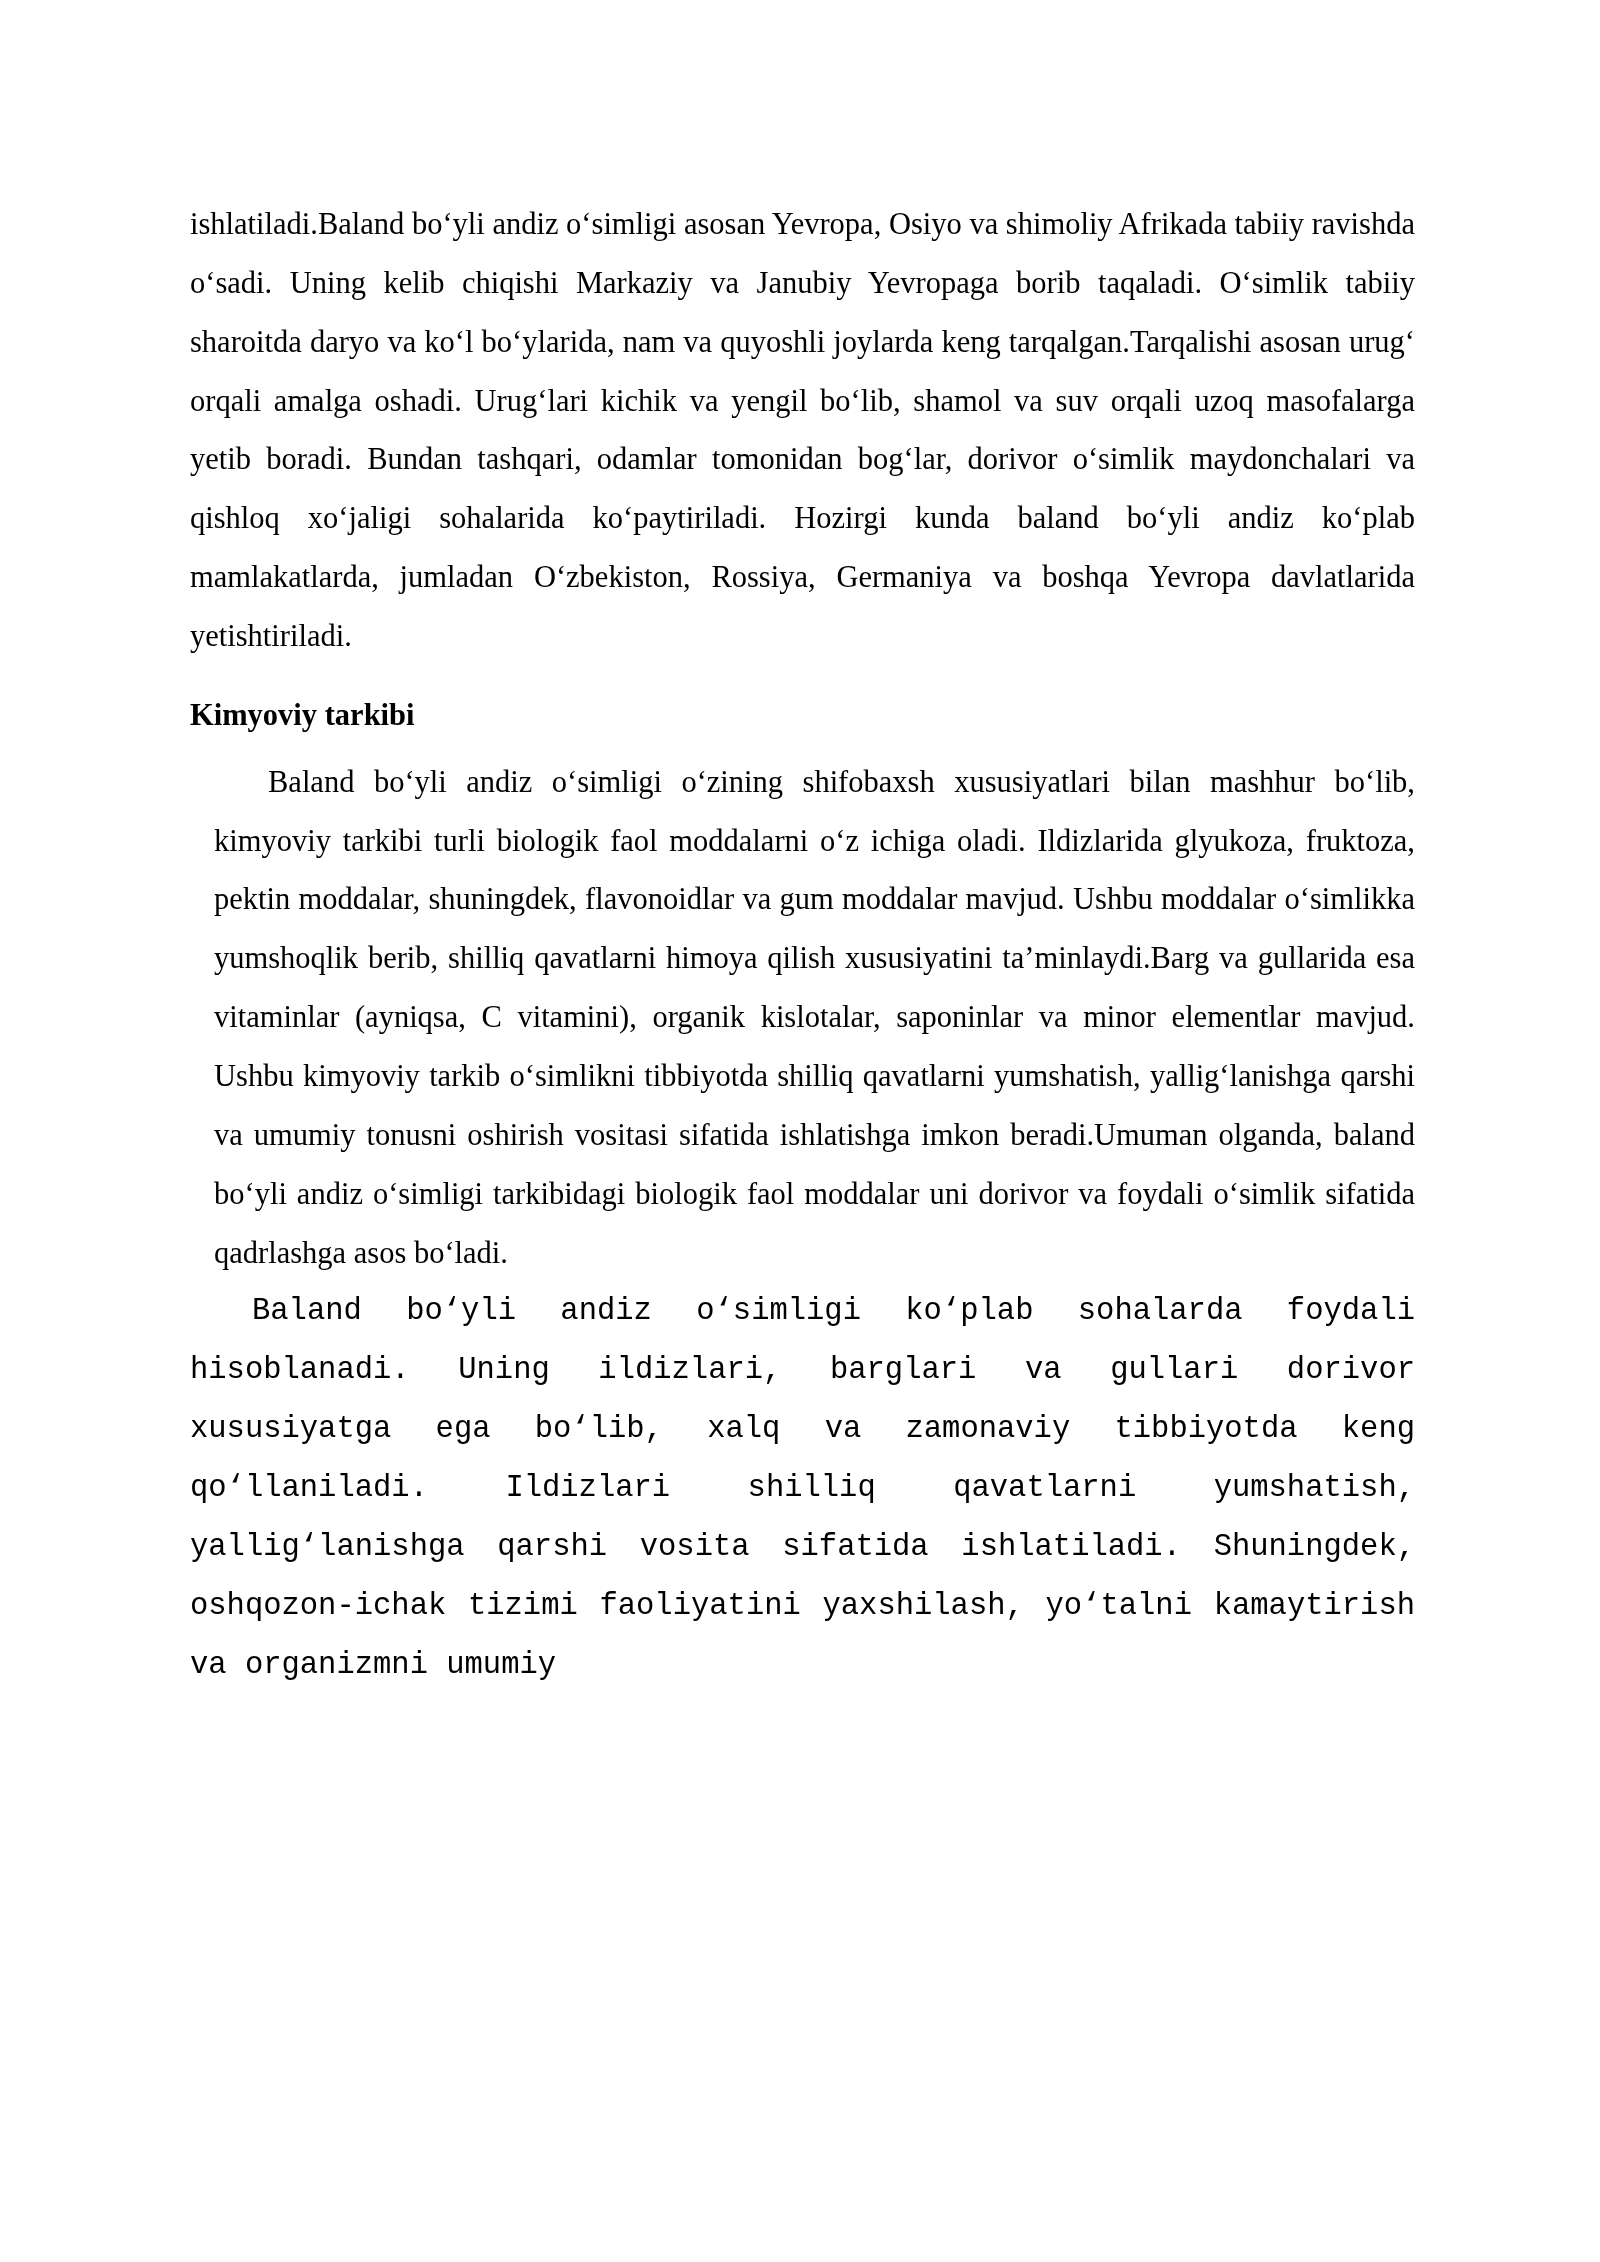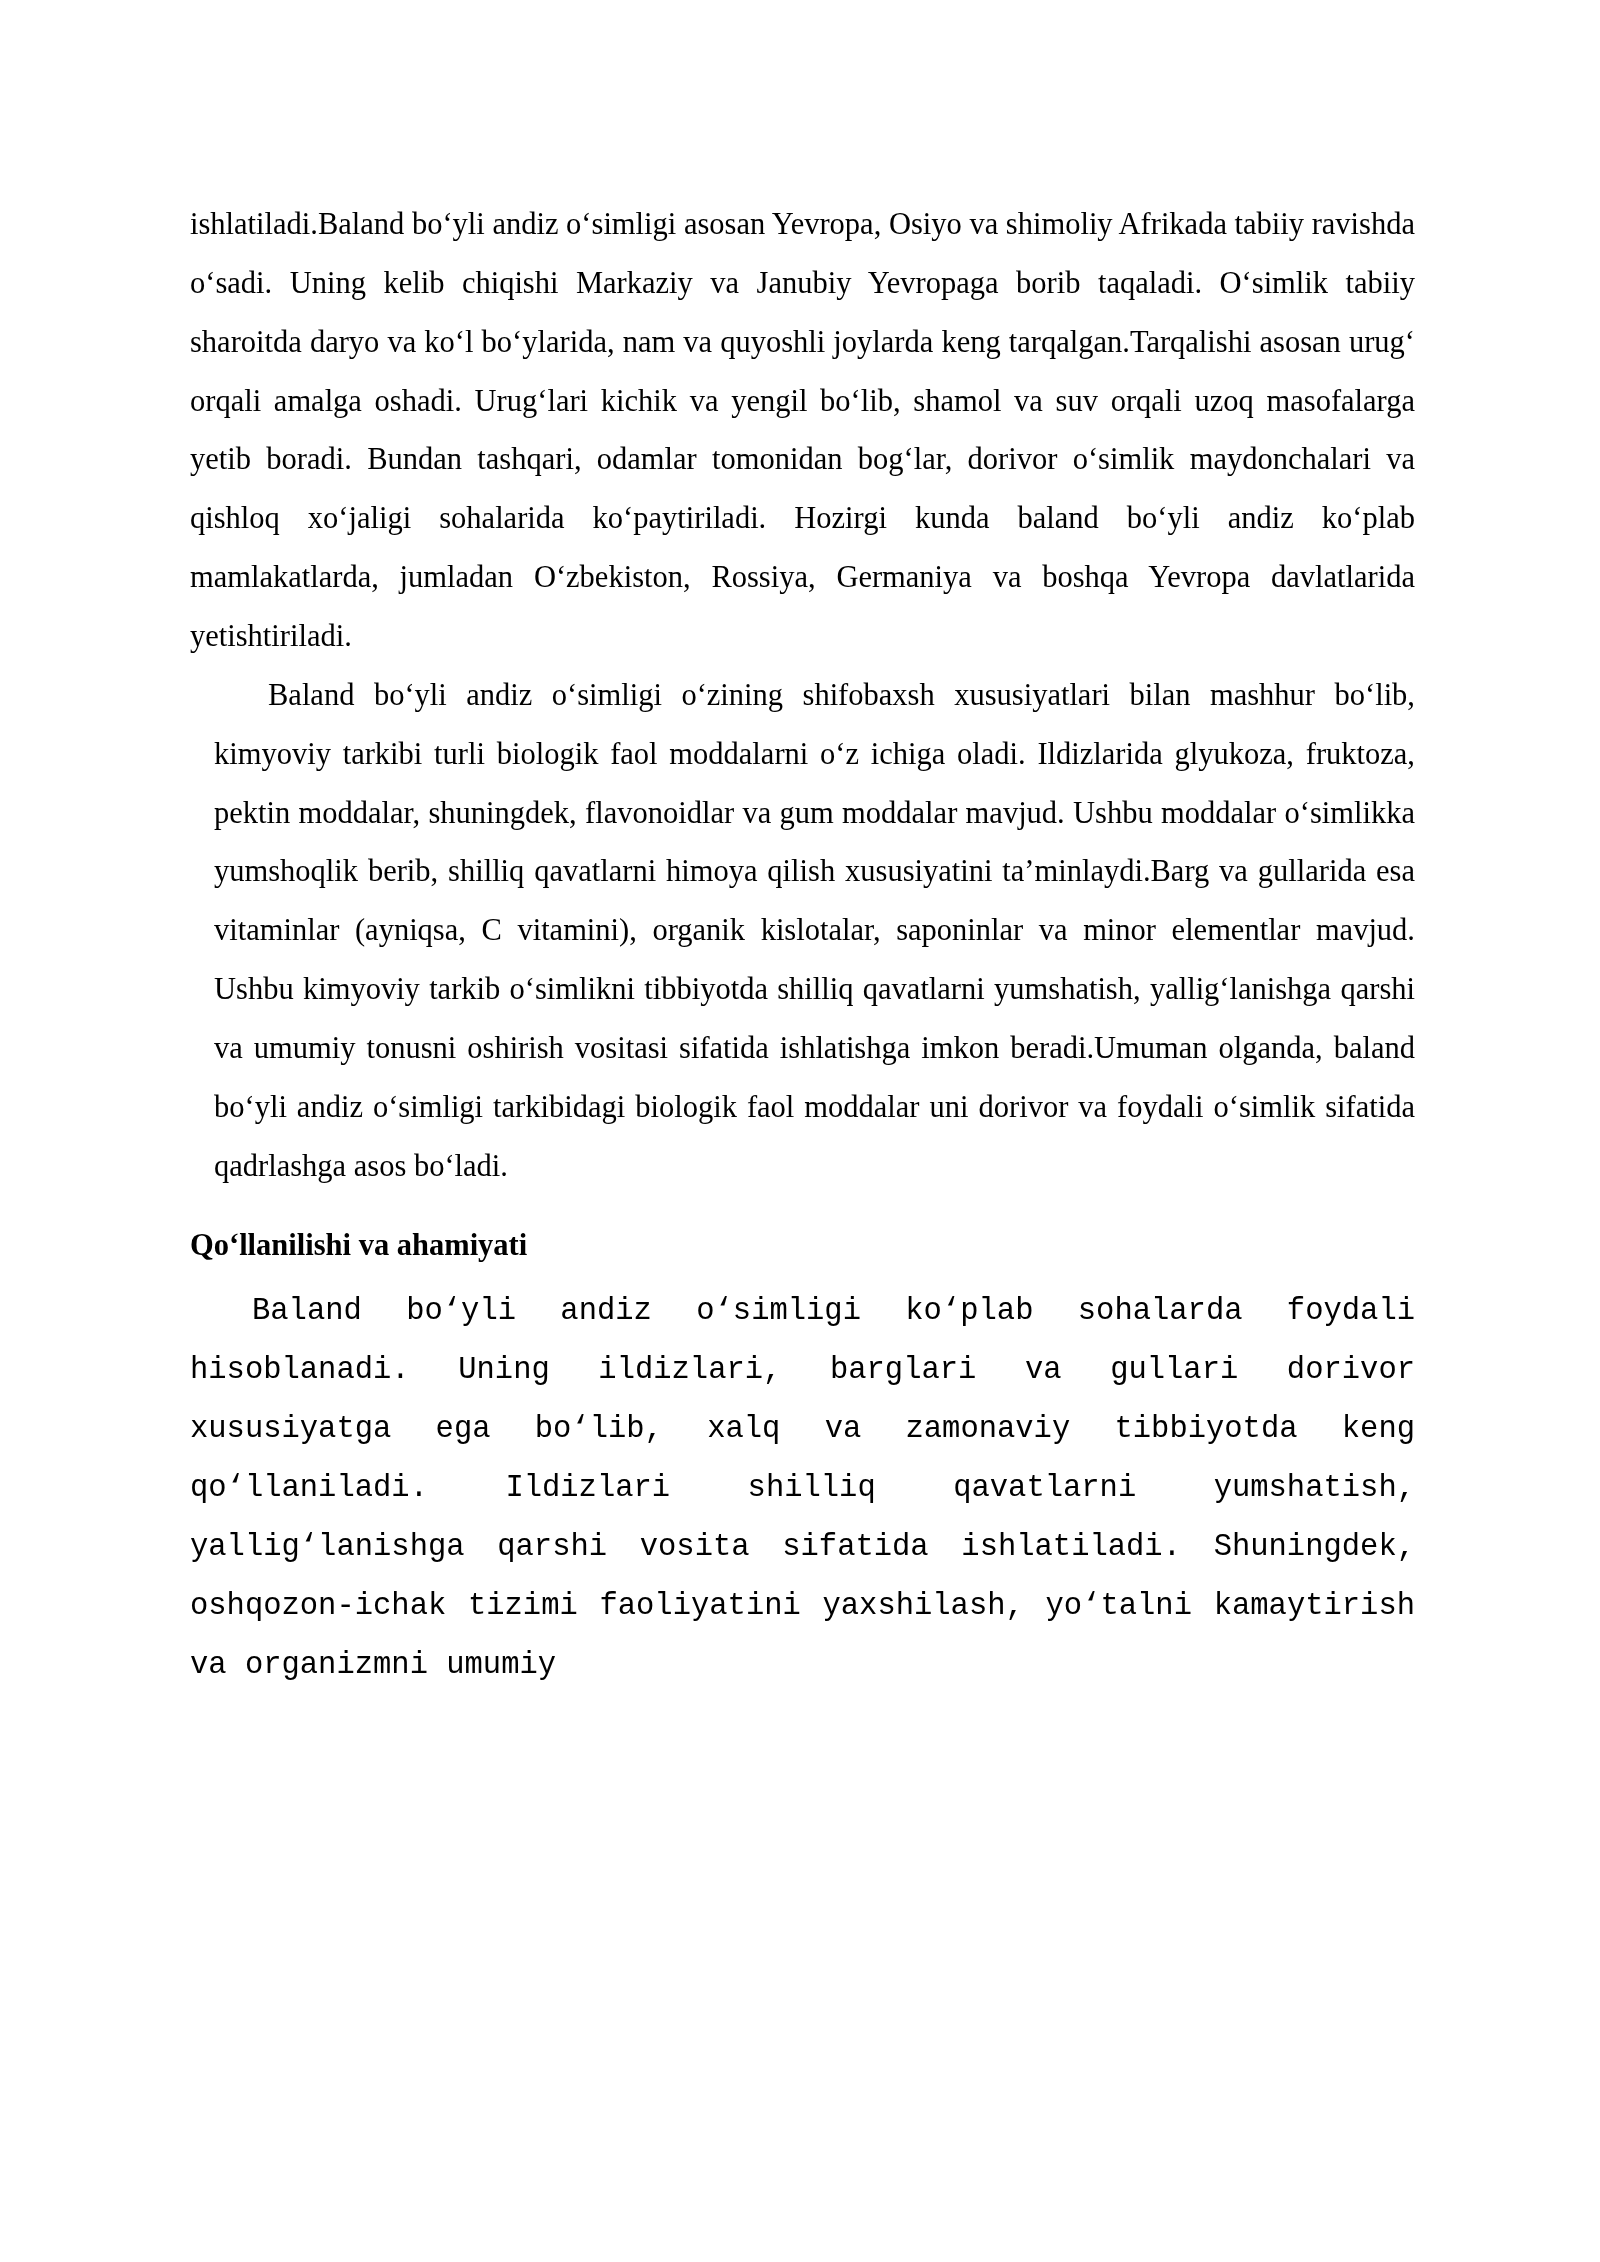--- a/index.html
+++ b/index.html
@@ -49,21 +49,21 @@
   }
 </style>
 </head>
 <body>
 
 <div class="page">
   <div class="doc-body">
 
     <p class="para">ishlatiladi.Baland bo‘yli andiz o‘simligi asosan Yevropa, Osiyo va shimoliy Afrikada tabiiy ravishda o‘sadi. Uning kelib chiqishi Markaziy va Janubiy Yevropaga borib taqaladi. O‘simlik tabiiy sharoitda daryo va ko‘l bo‘ylarida, nam va quyoshli joylarda keng tarqalgan.Tarqalishi asosan urug‘ orqali amalga oshadi. Urug‘lari kichik va yengil bo‘lib, shamol va suv orqali uzoq masofalarga yetib boradi. Bundan tashqari, odamlar tomonidan bog‘lar, dorivor o‘simlik maydonchalari va qishloq xo‘jaligi sohalarida ko‘paytiriladi. Hozirgi kunda baland bo‘yli andiz ko‘plab mamlakatlarda, jumladan O‘zbekiston, Rossiya, Germaniya va boshqa Yevropa davlatlarida yetishtiriladi.</p>
 
+    <h2 class="heading">Kimyoviy tarkibi</h2>
 
     <p class="para indent-1">Baland bo‘yli andiz o‘simligi o‘zining shifobaxsh xususiyatlari bilan mashhur bo‘lib, kimyoviy tarkibi turli biologik faol moddalarni o‘z ichiga oladi. Ildizlarida glyukoza, fruktoza, pektin moddalar, shuningdek, flavonoidlar va gum moddalar mavjud. Ushbu moddalar o‘simlikka yumshoqlik berib, shilliq qavatlarni himoya qilish xususiyatini ta’minlaydi.Barg va gullarida esa vitaminlar (ayniqsa, C vitamini), organik kislotalar, saponinlar va minor elementlar mavjud. Ushbu kimyoviy tarkib o‘simlikni tibbiyotda shilliq qavatlarni yumshatish, yallig‘lanishga qarshi va umumiy tonusni oshirish vositasi sifatida ishlatishga imkon beradi.Umuman olganda, baland bo‘yli andiz o‘simligi tarkibidagi biologik faol moddalar uni dorivor va foydali o‘simlik sifatida qadrlashga asos bo‘ladi.</p>
 
-    <h2 class="heading">Qo‘llanilishi va ahamiyati</h2>
 
     <p class="para indent-2">Baland bo‘yli andiz o‘simligi ko‘plab sohalarda foydali hisoblanadi. Uning ildizlari, barglari va gullari dorivor xususiyatga ega bo‘lib, xalq va zamonaviy tibbiyotda keng qo‘llaniladi. Ildizlari shilliq qavatlarni yumshatish, yallig‘lanishga qarshi vosita sifatida ishlatiladi. Shuningdek, oshqozon-ichak tizimi faoliyatini yaxshilash, yo‘talni kamaytirish va organizmni umumiy</p>
 
   </div>
 </div>
 
 </body></html>

